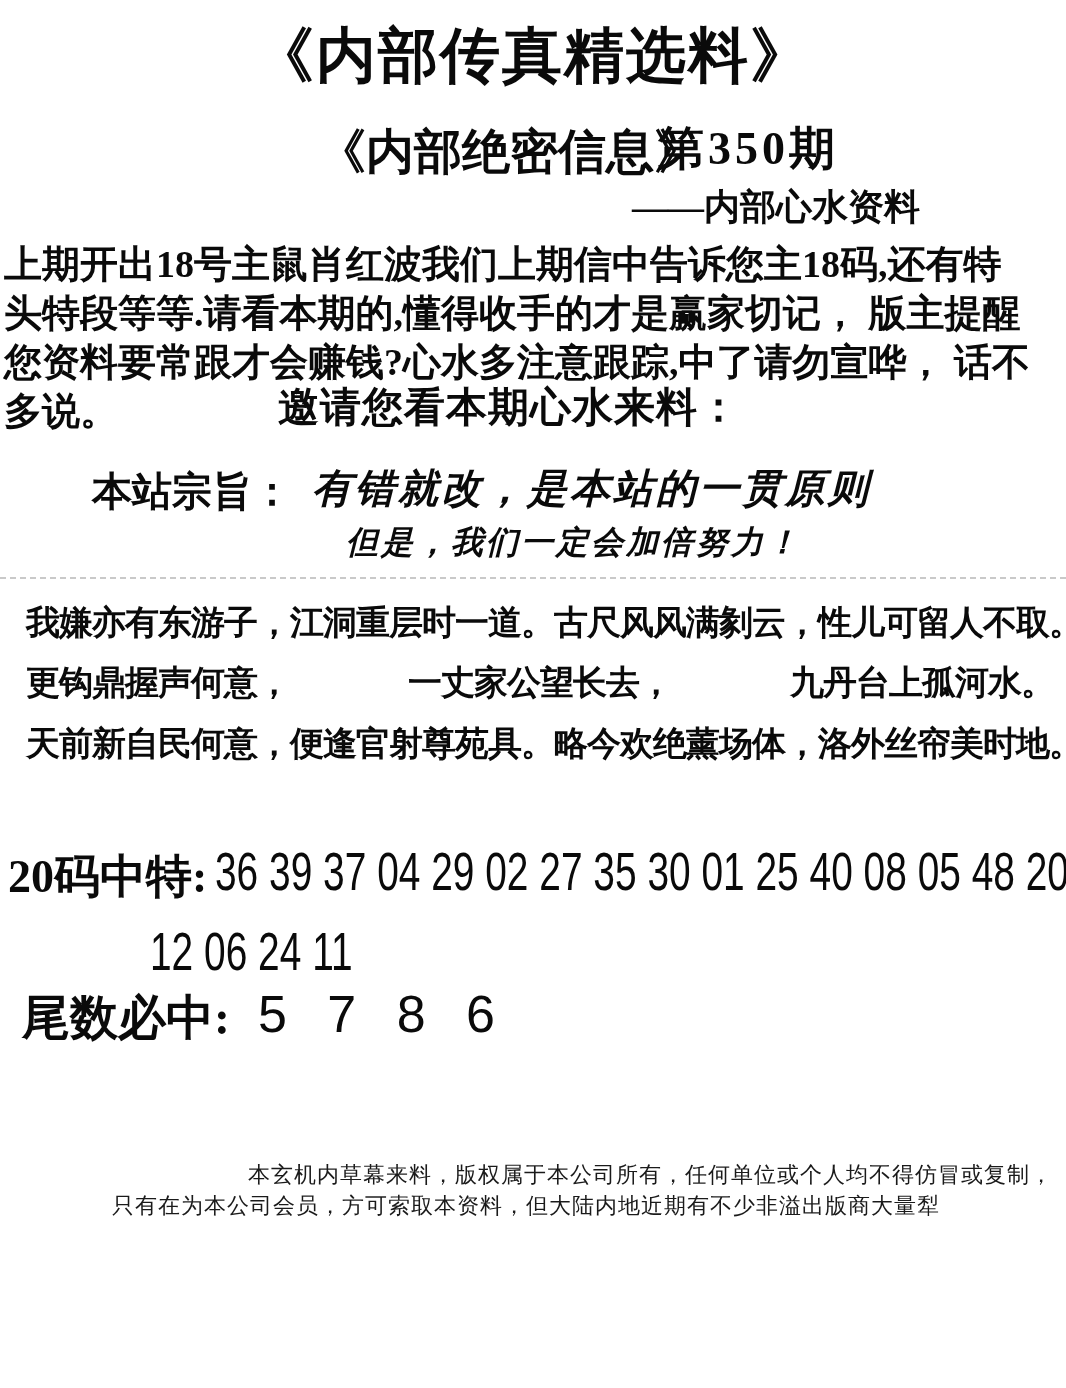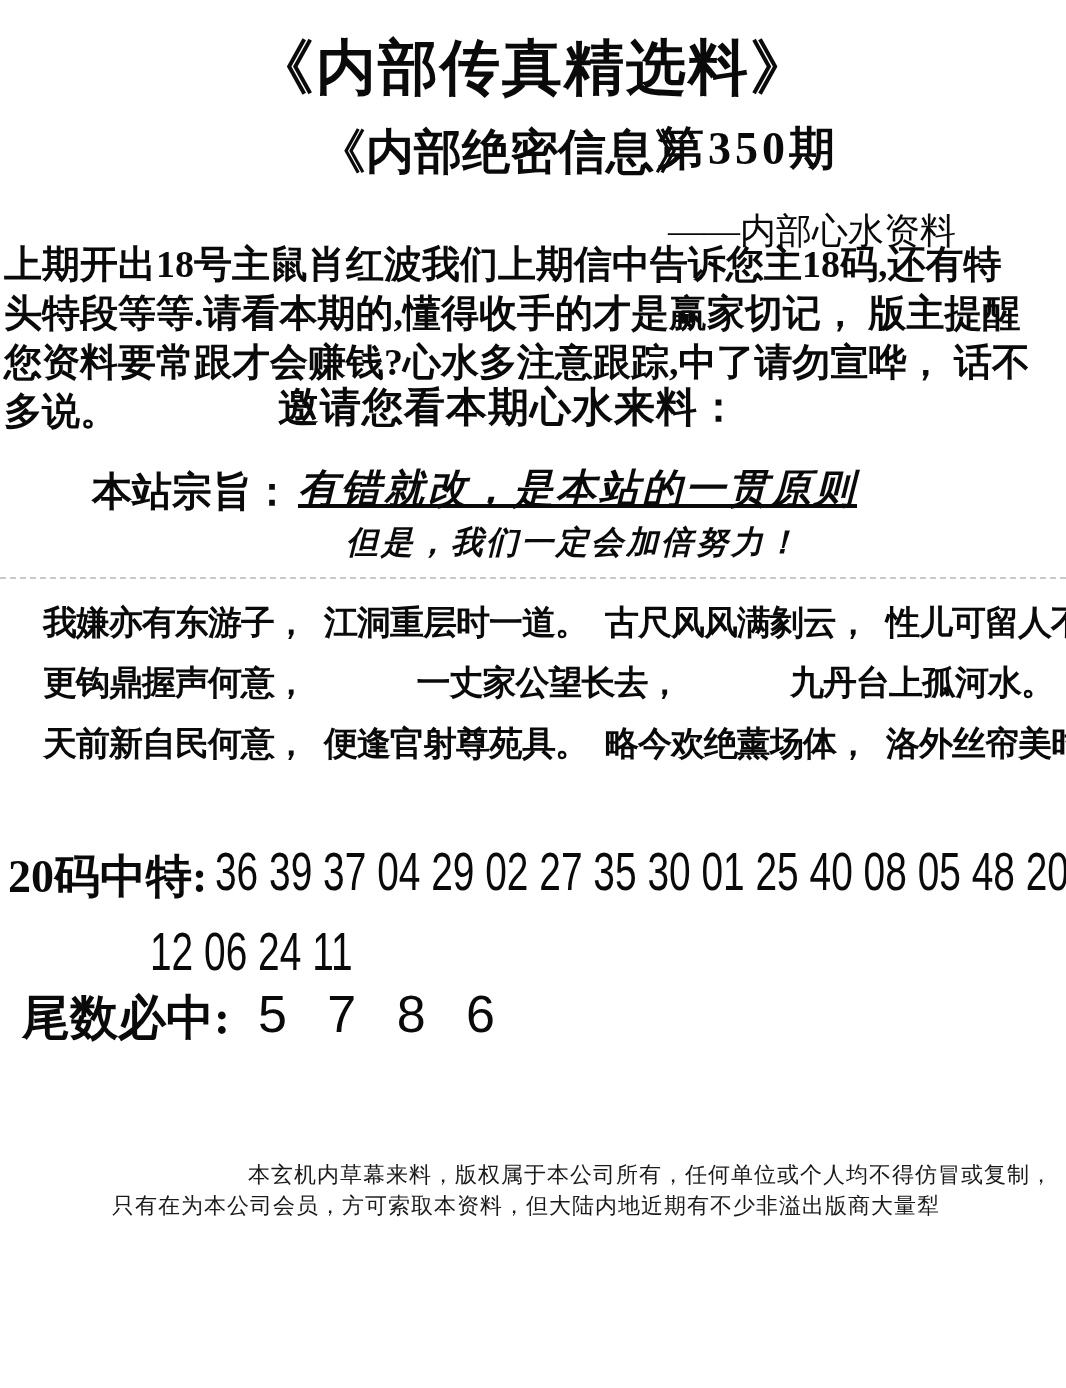--- a/index.html
+++ b/index.html
@@ -12,47 +12,46 @@
     font-family:"Liberation Serif","DejaVu Serif",serif;
   }
   .abs{position:absolute;white-space:nowrap;}
   .brush{font-style:italic;font-weight:bold;letter-spacing:3px;}
 
   .title{
     top:16px;left:0;right:0;
     text-align:center;
     font-size:60px;font-weight:bold;
     letter-spacing:2px;
-    margin-top:12px;
   }
   .sub-name{top:120px;left:318px;font-size:48px;font-weight:bold;}
   .sub-issue{top:118px;left:658px;font-size:46px;font-weight:bold;letter-spacing:4px;}
-  .tagline{top:183px;left:668px;font-size:36px;font-weight:normal;margin-top:24px;}
+  .tagline{top:183px;left:632px;font-size:36px;font-weight:bold;}
 
   .intro{top:240px;left:4px;width:1058px;font-size:38px;font-weight:bold;}
   .intro-line{position:relative;height:49px;line-height:49px;white-space:nowrap;}
   .invite{
     position:absolute;left:274px;top:-4px;
     font-family:"Liberation Sans","DejaVu Sans",sans-serif;
     font-size:41px;font-weight:bold;letter-spacing:1px;
   }
 
   .motto-label{top:464px;left:92px;font-size:40px;font-weight:bold;}
-  .motto-1{top:461px;left:298px;font-size:40px;text-decoration:underline;}
+  .motto-1{top:461px;left:312px;font-size:40px;}
   .motto-2{top:521px;left:346px;font-size:32px;}
 
   .sep{top:577px;left:0;width:1066px;border-top:2px dashed #c9c9c9;height:0;}
 
   .poem-line{
     left:26px;width:1028px;
     display:flex;justify-content:space-between;
     font-size:34px;font-weight:bold;letter-spacing:-1px;
   }
   .poem-1{top:600px;} .poem-2{top:660px;} .poem-3{top:721px;}
-  .poem-line span{white-space:nowrap;margin-left:17px;}
+  .poem-line span{white-space:nowrap;}
 
   .picks-label{top:846px;left:8px;font-size:46px;font-weight:bold;}
   .num{
     font-family:"Liberation Sans","DejaVu Sans",sans-serif;
     font-size:54px;line-height:56px;
     transform:scaleX(0.72);transform-origin:0 50%;
   }
   .picks-1{top:843px;left:215px;}
   .picks-2{top:923px;left:150px;}
 

